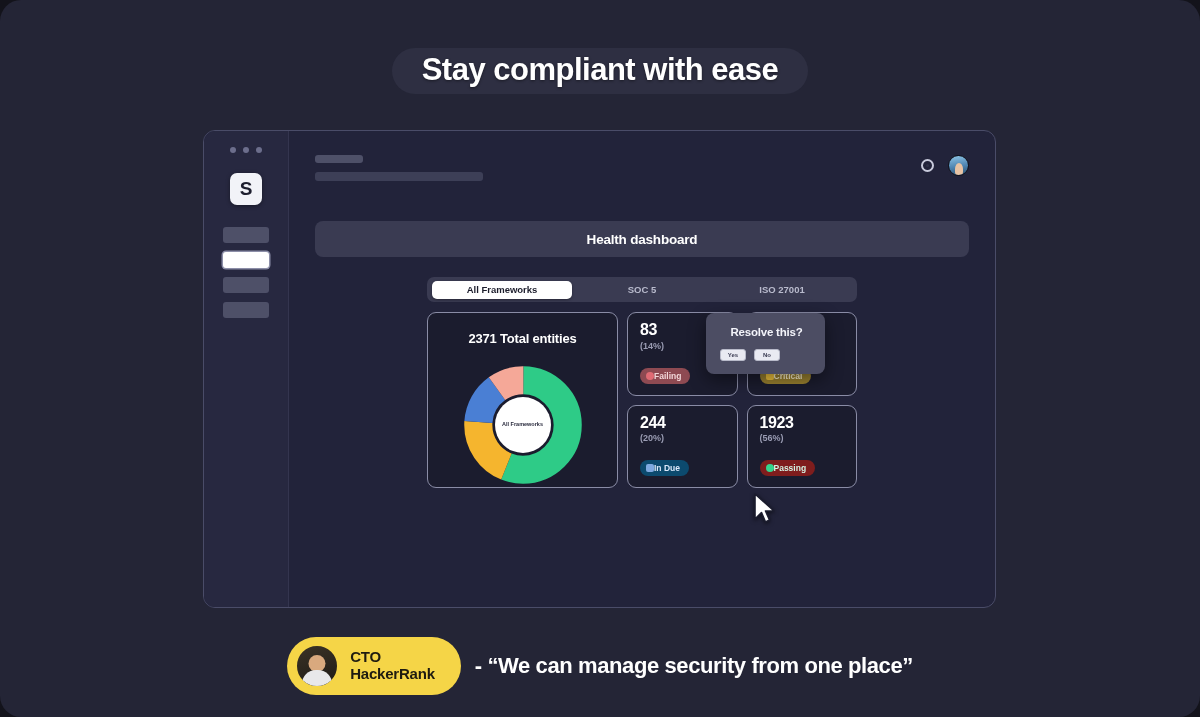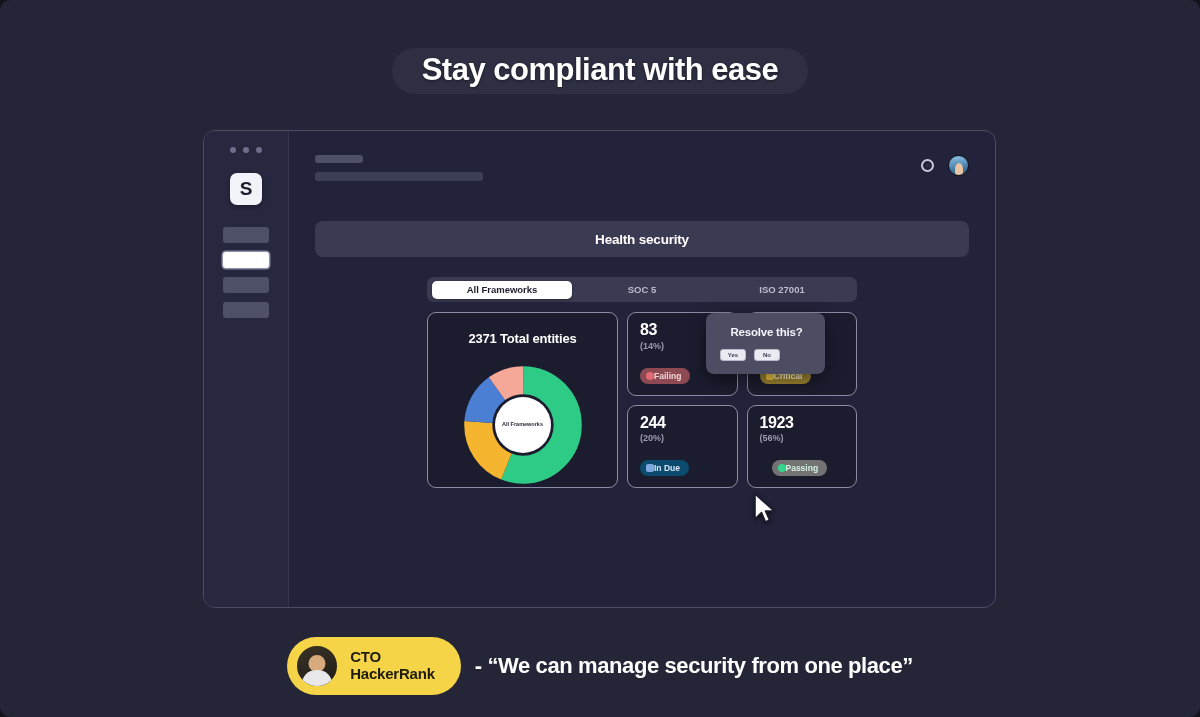--- a/index.html
+++ b/index.html
@@ -6,21 +6,21 @@
   html, body {
     width: 1200px; height: 717px;
     font-family: "Liberation Sans", sans-serif;
     background: #13131b;
     overflow: hidden;
   }
   #stage {
     position: relative;
     width: 1200px; height: 717px;
     background: #242536;
-    border-radius: 10px;
+    border-radius: 21px;
     overflow: hidden;
   }
 
   
   #hero {
     position: absolute;
     top: 46px; left: 0; right: 0;
     display: flex; justify-content: center; align-items: center;
   }
   #hero-pill {
@@ -270,21 +270,21 @@
     border-radius: 50%;
     display: inline-block;
     flex-shrink: 0;
   }
   .badge-failing  { background: #8e4a52; color: #f2d6d8; }
   .badge-failing  .badge-dot { background: #e06b74; }
   .badge-critical { background: #9c8330; color: #fdf3d2; }
   .badge-critical .badge-dot { background: #f2c53d; border-radius: 2px; }
   .badge-indue    { background: #0c4a6e; color: #dbe8fa; }
   .badge-indue    .badge-dot { background: #7fa9e0; border-radius: 2px; }
-  .badge-passing  { background: #737373; color: #d4f4e4; margin-left: 12px; }
+  .badge-passing  { background: #7f1d1d; color: #d4f4e4; }
   .badge-passing  .badge-dot { background: #35d48c; }
 
   
   #popover {
     position: absolute;
     left: 417px; top: 182px;
     width: 119px;
     background: #4c4d63;
     border-radius: 8px;
     padding: 13px 12px 13px 14px;
@@ -404,21 +404,21 @@
           <div id="skel-short"></div>
           <div id="skel-long"></div>
         </div>
         <div id="topbar-actions">
           <div id="gear-icon"></div>
           <div id="avatar"></div>
         </div>
       </div>
 
       <div id="dash-header">
-        <span id="dash-header-title">Health security</span>
+        <span id="dash-header-title">Health dashboard</span>
       </div>
 
       <div id="tabs">
         <div class="tab active">All Frameworks</div>
         <div class="tab">SOC 5</div>
         <div class="tab">ISO 27001</div>
       </div>
 
       <div id="cards-row">
 

